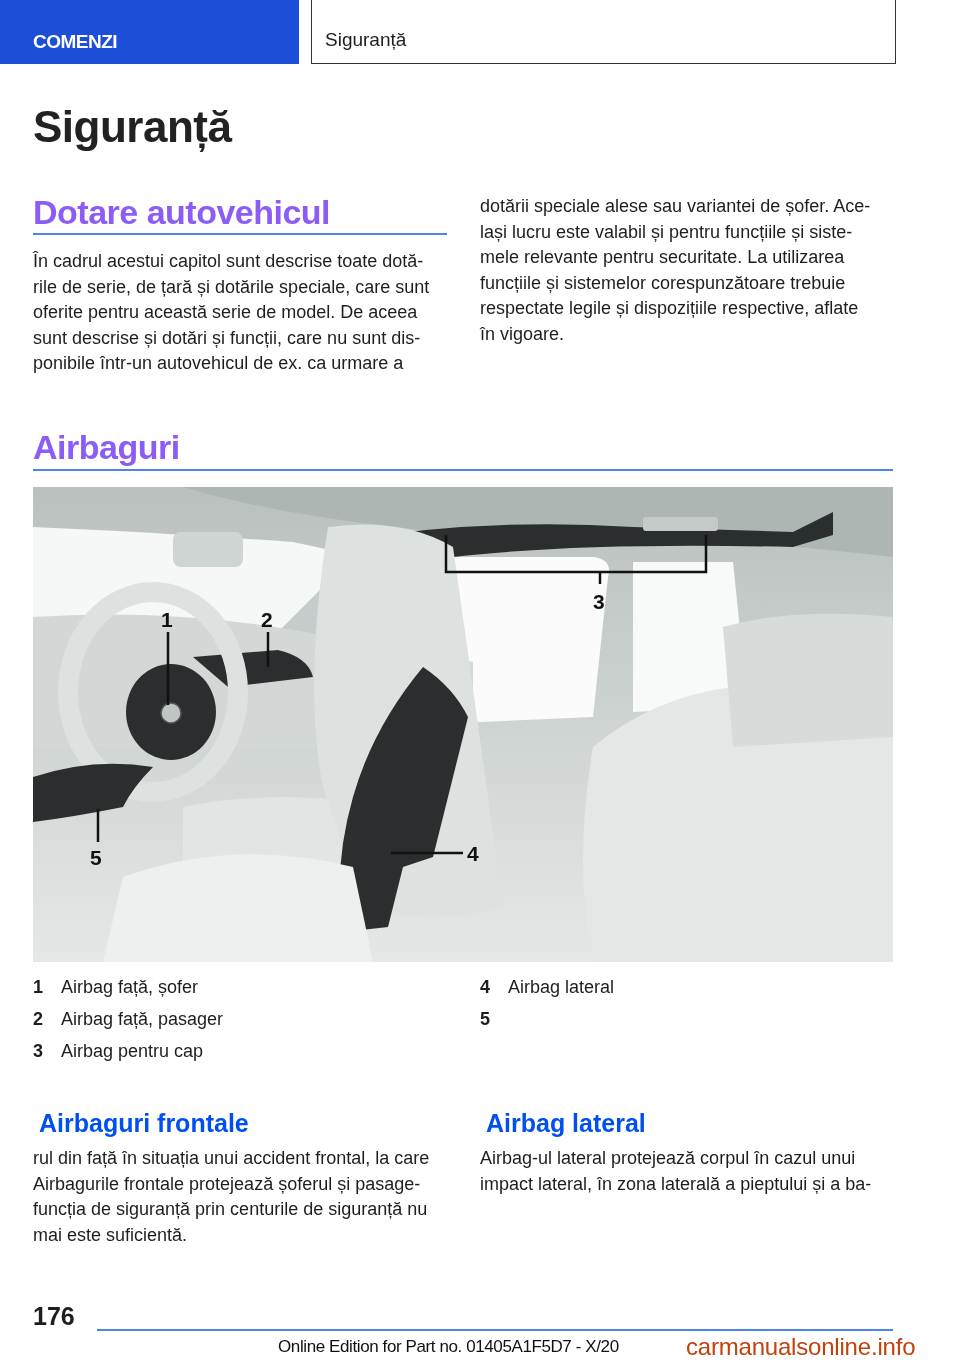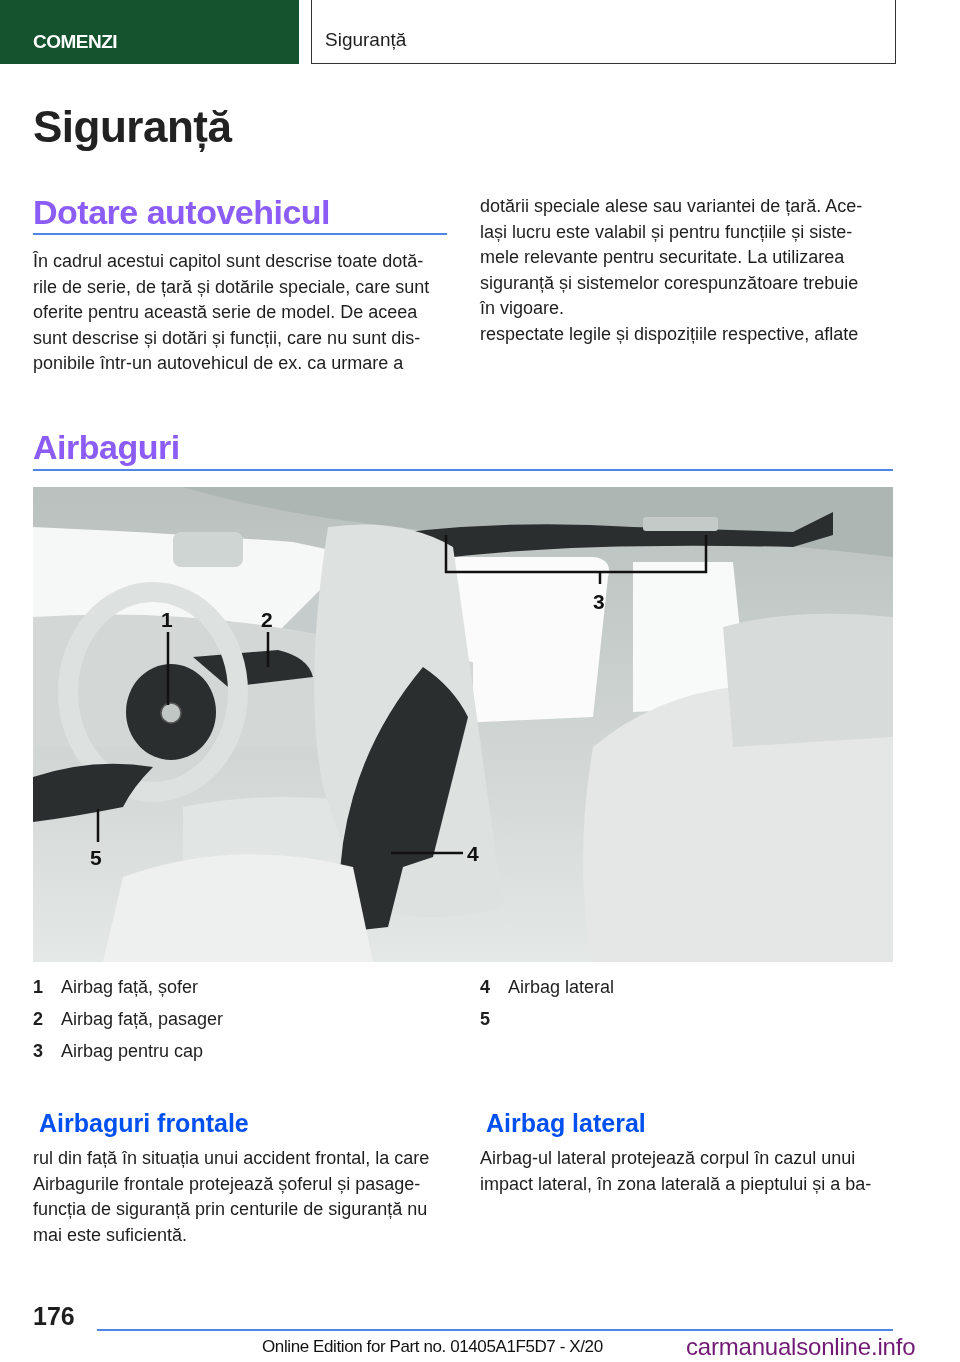--- a/index.html
+++ b/index.html
@@ -1,19 +1,19 @@
 <!DOCTYPE html>
 <html><head>
 <meta charset="utf-8">
 <style>
   * { box-sizing: border-box; margin: 0; padding: 0; }
   html, body { width: 960px; height: 1362px; background: #ffffff; overflow: hidden; }
   body { position: relative; font-family: "Liberation Sans", "DejaVu Sans", sans-serif; color: #1e1e1e; }
 
-  .hdr-tab { position: absolute; left: 0; top: 0; width: 299px; height: 64px; background: #14532d; }
+  .hdr-tab { position: absolute; left: 0; top: 0; width: 299px; height: 64px; background: #1d4ed8; }
   .hdr-tab span { position: absolute; left: 33px; top: 31px; font-size: 19px; font-weight: bold; color: #ffffff; letter-spacing: -0.5px; }
   .hdr-box { position: absolute; left: 311px; top: -2px; width: 585px; height: 66px; border: 1.5px solid #333; border-top: none; }
   .hdr-box span { position: absolute; left: 13px; top: 31px; font-size: 19px; color: #1e1e1e; }
 
   .page-title { position: absolute; left: 33px; top: 102px; font-size: 44px; font-weight: bold; color: #222; letter-spacing: -0.5px; }
 
   .h2 { position: absolute; font-size: 34px; font-weight: bold; color: #8b5cf6; letter-spacing: -0.5px; }
   .rule { position: absolute; height: 1.5px; background: #4d86e8; }
 
   .para { position: absolute; font-size: 18px; line-height: 25.5px; color: #1e1e1e; }
@@ -23,22 +23,22 @@
   .figure svg { display: block; }
 
   .legend { position: absolute; font-size: 18px; line-height: 32px; }
   .legend .row { display: flex; white-space: nowrap; }
   .legend .num { width: 28px; font-weight: bold; }
 
   .h3 { position: absolute; font-size: 25px; font-weight: bold; color: #0050f0; margin-left: 6px; }
 
   .page-num { position: absolute; left: 33px; top: 1302px; font-size: 25px; font-weight: bold; color: #1e1e1e; }
   .foot-rule { position: absolute; left: 97px; top: 1329px; width: 796px; height: 2px; background: #4d86e8; }
-  .foot-text { position: absolute; left: 262px; top: 1337px; font-size: 17px; color: #111; letter-spacing: -0.4px; white-space: nowrap; }
-  .watermark { position: absolute; left: 686px; top: 1333px; font-size: 24px; color: #701a75; white-space: nowrap; letter-spacing: -0.2px; }
+  .foot-text { position: absolute; left: 278px; top: 1337px; font-size: 17px; color: #111; letter-spacing: -0.4px; white-space: nowrap; }
+  .watermark { position: absolute; left: 686px; top: 1333px; font-size: 24px; color: #c2410c; white-space: nowrap; letter-spacing: -0.2px; }
 </style>
 </head>
 <body>
 
 <div class="hdr-tab">
   <span>COMENZI</span>
 </div>
 <div class="hdr-box">
   <span>Siguranță</span>
 </div>
@@ -49,26 +49,26 @@
 <div class="rule" style="left:33px; top:233px; width:414px;"></div>
 
 <div class="para" style="left:33px; top:249px;">
   <span>În cadrul acestui capitol sunt descrise toate dotă-</span>
   <span>rile de serie, de țară și dotările speciale, care sunt</span>
   <span>oferite pentru această serie de model. De aceea</span>
   <span>sunt descrise și dotări și funcții, care nu sunt dis-</span>
   <span>ponibile într-un autovehicul de ex. ca urmare a</span>
 </div>
 <div class="para" style="left:480px; top:194px;">
-  <span>dotării speciale alese sau variantei de țară. Ace-</span>
+  <span>dotării speciale alese sau variantei de șofer. Ace-</span>
   <span>lași lucru este valabil și pentru funcțiile și siste-</span>
   <span>mele relevante pentru securitate. La utilizarea</span>
-  <span>siguranță și sistemelor corespunzătoare trebuie</span>
+  <span>funcțiile și sistemelor corespunzătoare trebuie</span>
+  <span>respectate legile și dispozițiile respective, aflate</span>
   <span>în vigoare.</span>
-  <span>respectate legile și dispozițiile respective, aflate</span>
 </div>
 
 <div class="h2" style="left:33px; top:428px;">Airbaguri</div>
 <div class="rule" style="left:33px; top:469px; width:860px;"></div>
 
 <div class="figure">
   <svg width="860" height="475" viewBox="0 0 860 475" xmlns="http://www.w3.org/2000/svg">
     <defs>
       <linearGradient id="bg" x1="0" y1="0" x2="0" y2="1">
         <stop offset="0" stop-color="#b9c0be"></stop>

